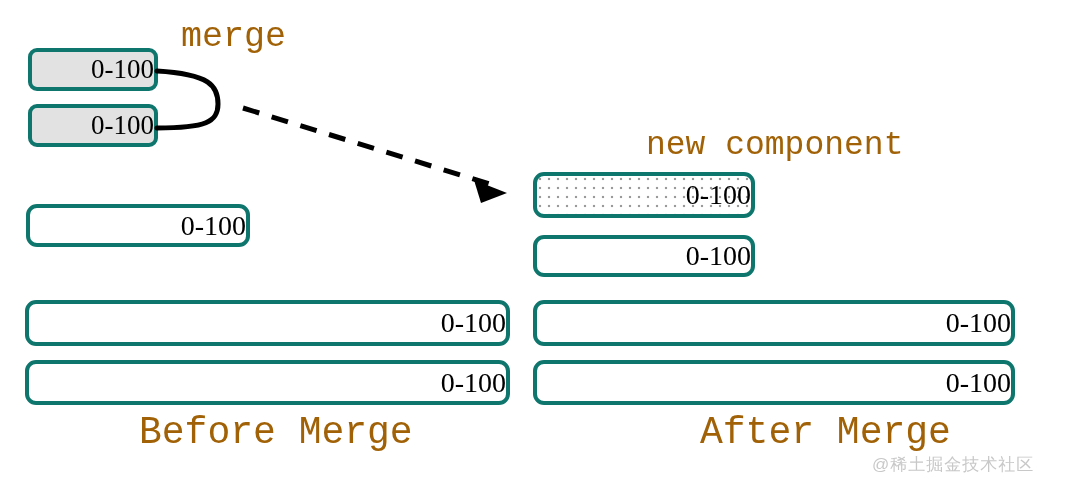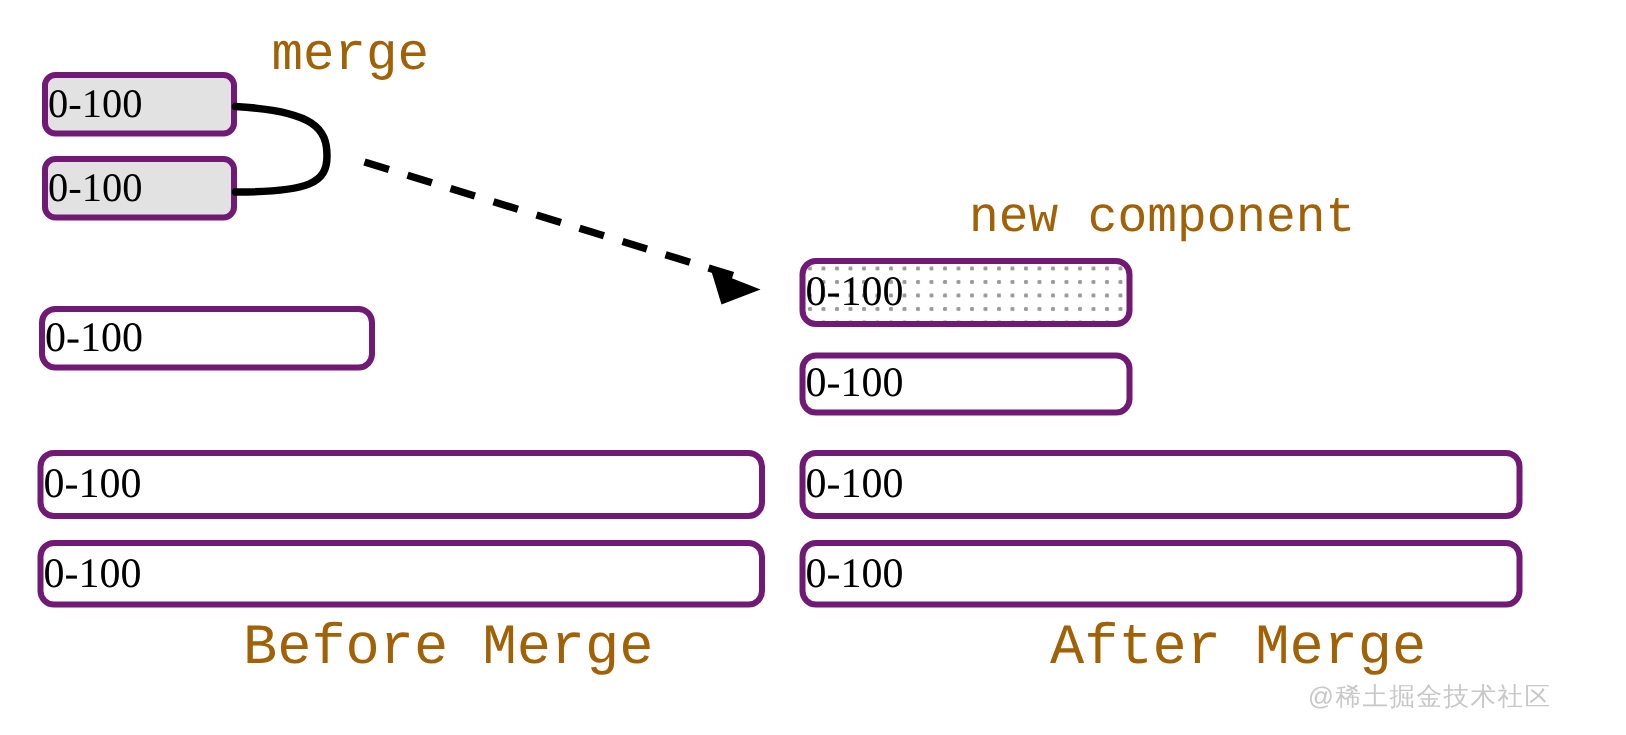--- a/index.html
+++ b/index.html
@@ -19,26 +19,26 @@
     position: absolute;
     left: 0; top: 0;
     width: 1084px;
     height: 490px;
   }
 
   
   .lvlbox {
     position: absolute;
     box-sizing: border-box;
-    border: 4px solid #701a75;
+    border: 4px solid #0f766e;
     border-radius: 11px;
     background: #ffffff;
     display: flex;
     align-items: center;
-    justify-content: flex-start;
+    justify-content: flex-end;
     color: #000000;
     line-height: 1;
     white-space: nowrap;
   }
   .lvlbox .txt {
     font-family: "Liberation Serif", "DejaVu Serif", serif;
     letter-spacing: 0px;
   }
 
   
@@ -110,21 +110,21 @@
   </div>
 
   <div class="lvlbox wide" style="left:25px; top:300px; width:485px; height:46px;">
     <span class="txt">0-100</span>
   </div>
 
   <div class="lvlbox wide" style="left:25px; top:360px; width:485px; height:45px;">
     <span class="txt">0-100</span>
   </div>
 
-  <div class="lbl lbl-caption" style="left:139px; top:414px;margin-left:23px;">Before Merge</div>
+  <div class="lbl lbl-caption" style="left:139px; top:414px;">Before Merge</div>
 
   <div class="lbl lbl-merge" style="left:181px; top:20px;">merge</div>
 
   <div class="lbl lbl-newcomponent" style="left:646px; top:129px;text-align:right;">new component</div>
 
   <div class="lvlbox stippled" style="left:533px; top:172px; width:222px; height:46px;">
     <span class="txt">0-100</span>
   </div>
 
   <div class="lvlbox mid" style="left:533px; top:235px; width:222px; height:42px;">

